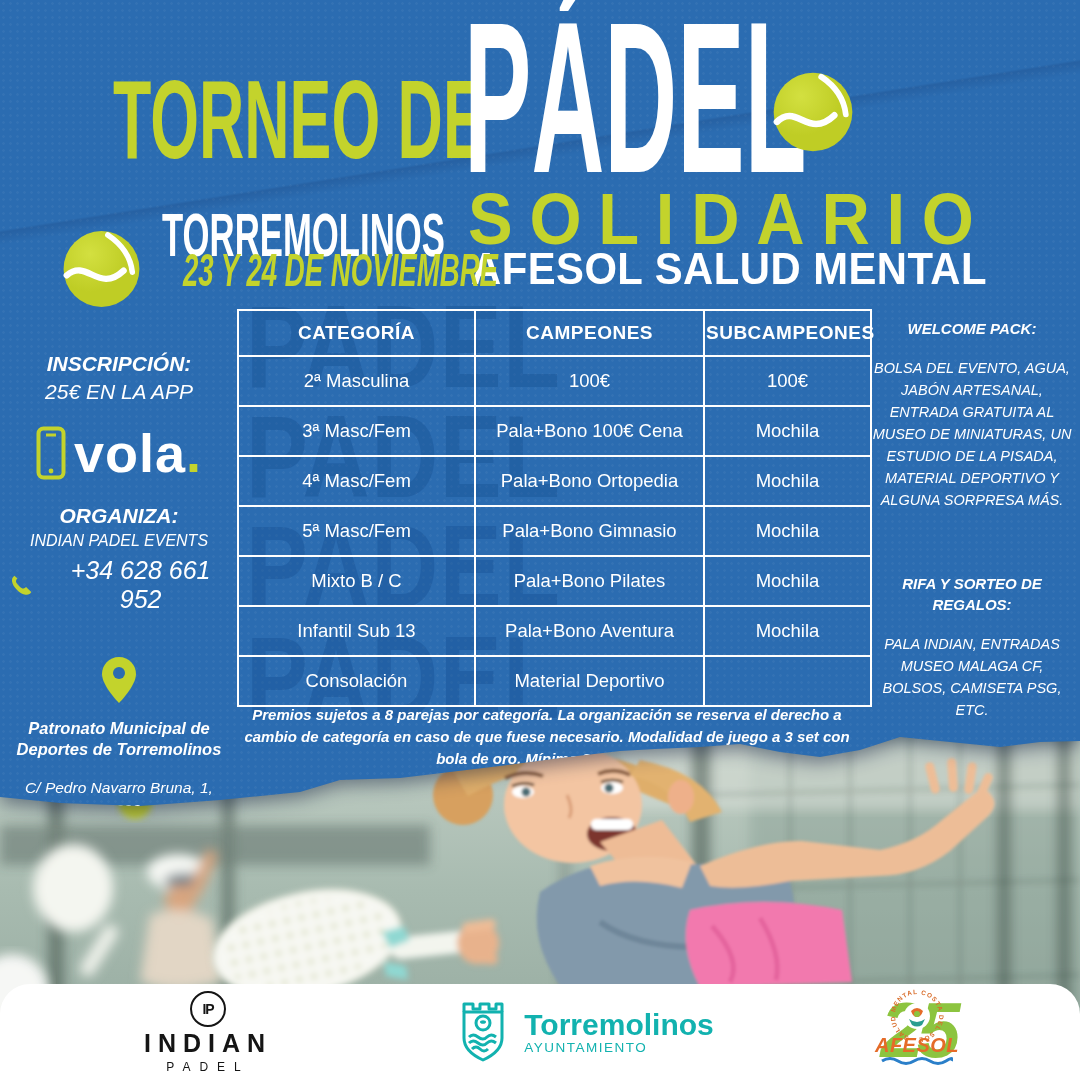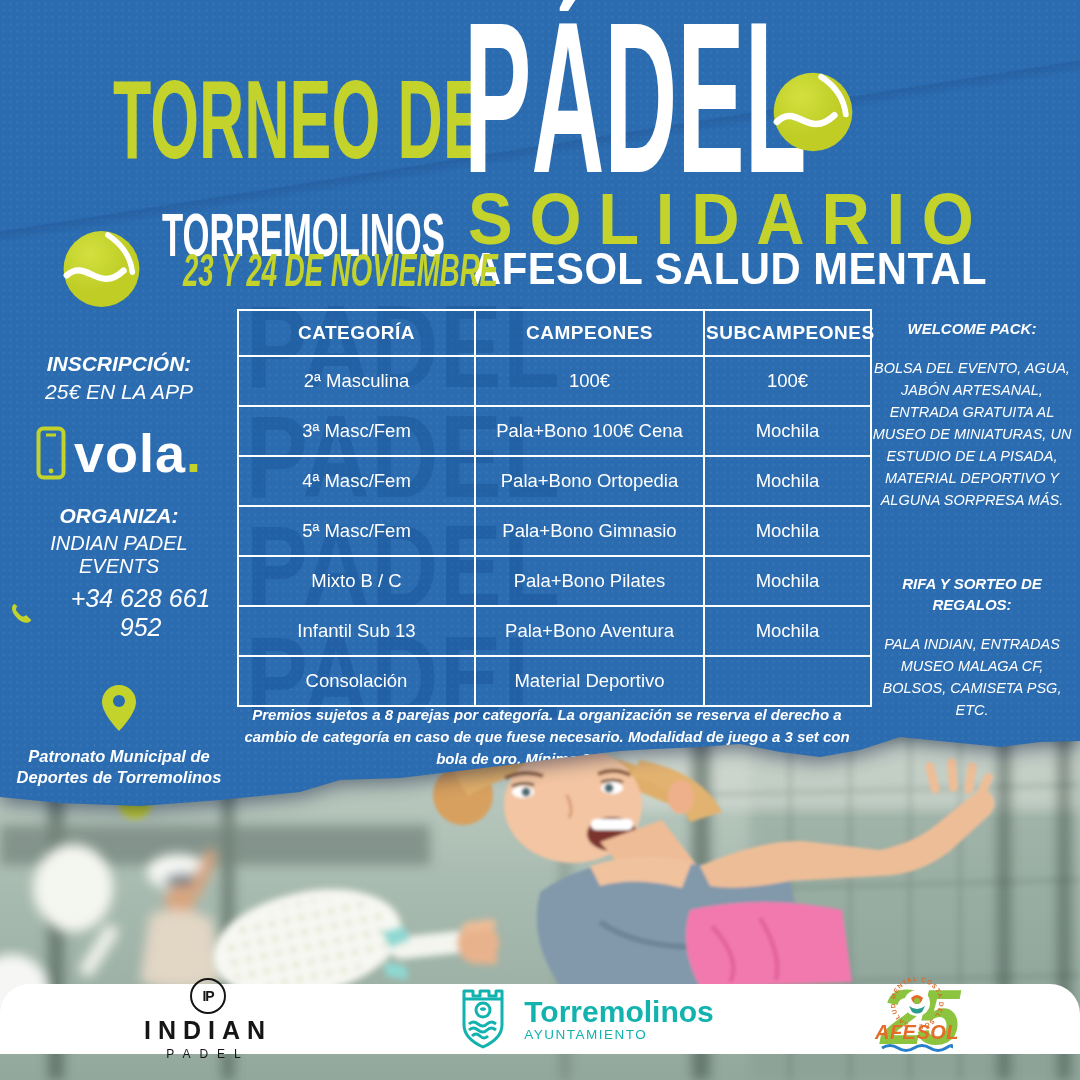--- a/index.html
+++ b/index.html
@@ -45,21 +45,21 @@
 
   
   .left-panel{position:absolute;left:10px;top:352px;width:218px;text-align:center;
     color:#fff;font-style:italic;}
   .lp-inscripcion{font-weight:700;font-size:21px;}
   .lp-app{font-size:21px;margin-top:4px;}
   .vola-row{display:flex;align-items:center;justify-content:center;gap:8px;margin:22px 0 24px;}
   .vola-text{font-size:54px;font-weight:700;font-style:normal;color:#fff;letter-spacing:1px;line-height:1;}
   .vola-dot{color:var(--accent);}
   .lp-organiza{font-weight:700;font-size:21px;margin-top:10px;}
-  .lp-events{font-size:20px;margin-top:4px;}
+  .lp-events{font-size:16px;margin-top:4px;}
   .phone-row{display:flex;align-items:center;justify-content:center;gap:20px;margin-top:6px;font-size:25px;}
   .pin-wrap{margin:42px auto 10px;width:36px;}
   .lp-venue{font-weight:700;font-size:16.5px;line-height:1.3;}
   .lp-address{font-size:15.5px;line-height:1.4;margin-top:16px;}
 
   
   .prize-table{position:absolute;left:237px;top:309px;width:621px;border-collapse:collapse;
     color:#fff;text-align:center;table-layout:fixed;z-index:2;}
   .prize-table th{border:2px solid #fff;height:42px;font-size:19px;font-weight:700;letter-spacing:.5px;}
   .prize-table td{border:2px solid #fff;height:46px;font-size:18.5px;font-weight:400;}
@@ -69,21 +69,21 @@
     font-size:15px;font-weight:700;font-style:italic;line-height:1.45;z-index:2;}
 
   
   .right-panel{position:absolute;left:872px;top:318px;width:200px;text-align:center;
     color:#fff;font-style:italic;}
   .rp-title{font-weight:700;font-size:15px;line-height:1.4;}
   .rp-text{font-size:14.5px;line-height:1.52;margin-top:18px;}
   .rp-gap{margin-top:62px;}
 
   
-  .footer-card{position:absolute;left:0;right:0;top:984px;height:70px;background:#fff;
+  .footer-card{position:absolute;left:0;right:0;top:984px;height:96px;background:#fff;
     border-radius:30px 30px 0 0;display:flex;align-items:center;justify-content:space-between;
     padding:0 68px;box-sizing:border-box;z-index:5;}
   .indian-logo{display:flex;flex-direction:column;align-items:center;color:#151515;width:280px;}
   .ip-circle{width:32px;height:32px;border:2.5px solid #151515;border-radius:50%;display:flex;
     align-items:center;justify-content:center;font-size:14px;font-weight:700;letter-spacing:-1px;}
   .indian-name{font-size:25px;font-weight:700;letter-spacing:7px;margin-top:2px;}
   .indian-sub{font-size:12px;letter-spacing:9px;margin-top:2px;}
   .torre-logo{display:flex;align-items:center;gap:14px;width:310px;justify-content:center;}
   .torre-text{display:flex;flex-direction:column;}
   .torre-name{font-size:30px;font-weight:700;color:var(--teal);line-height:1.05;}

